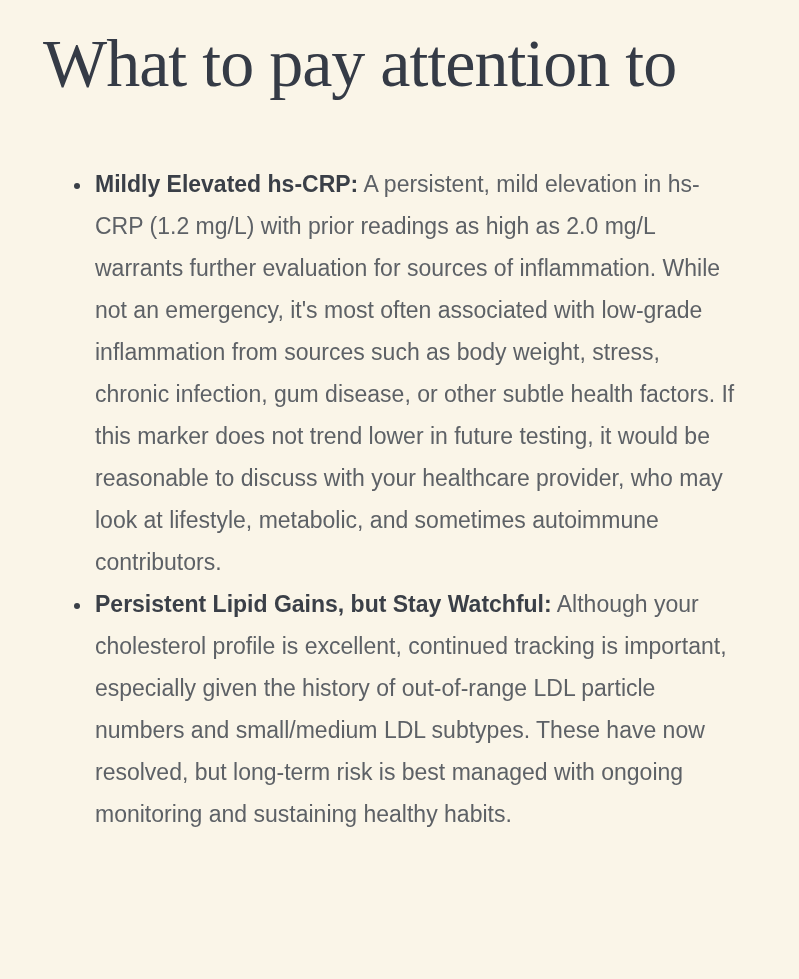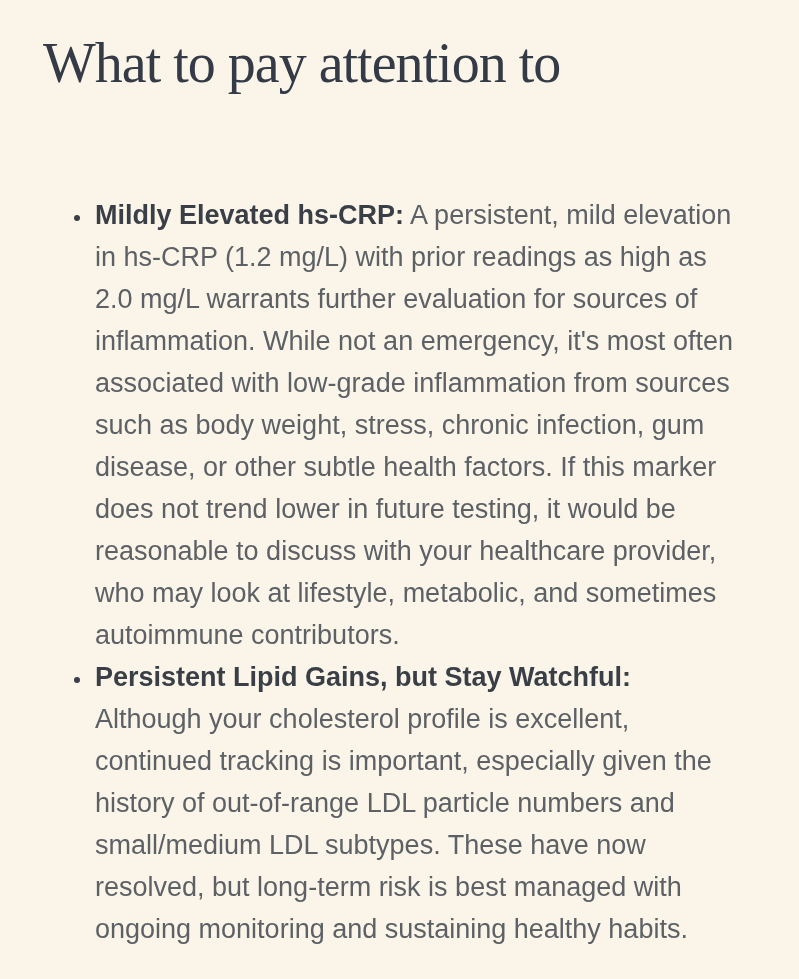--- a/index.html
+++ b/index.html
@@ -14,34 +14,34 @@
   }
   .page {
     width: 799px;
     height: 979px;
     background: #faf5e8;
     padding-top: 16px;
   }
   .page-heading {
     font-family: "Liberation Serif", serif;
     font-weight: 400;
-    font-size: 56px;
+    font-size: 68px;
     line-height: 95px;
     letter-spacing: -1px;
     color: #353b46;
     padding-left: 43px;
     padding-right: 80px;
     max-width: 760px;
   }
   .bullet-list {
-    margin-top: 83px;
+    margin-top: 52px;
     list-style: disc outside;
     padding-left: 93px;
     padding-right: 64px;
-    font-size: 27px;
+    font-size: 23px;
     line-height: 42px;
     color: #5d6166;
   }
   .bullet-list li { padding-left: 2px; }
   .bullet-list li::marker {
     color: #3a3f47;
     font-size: 21px;
   }
   .bullet-label {
     font-weight: 700;

